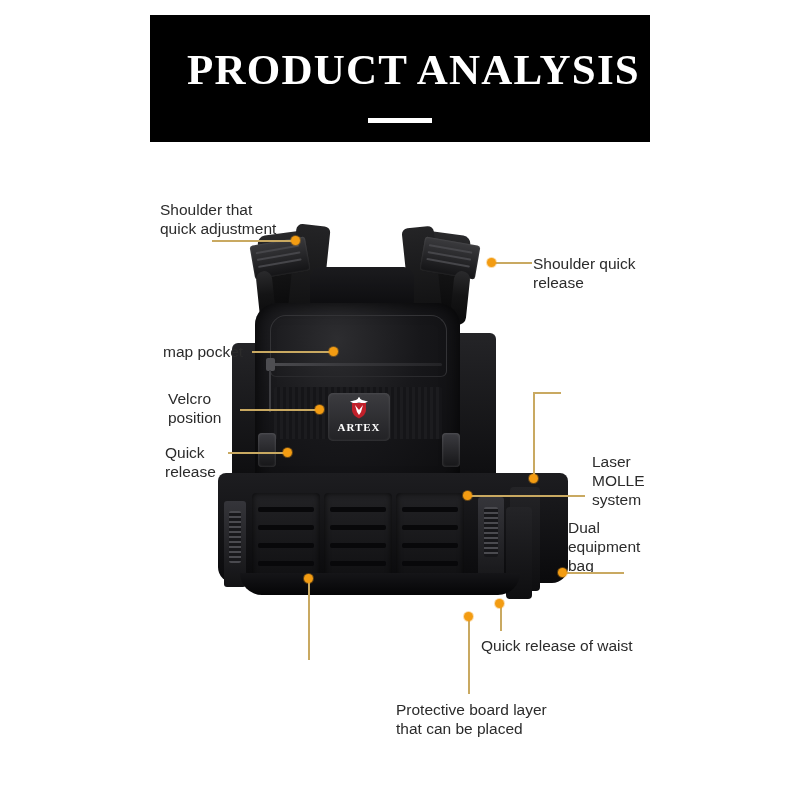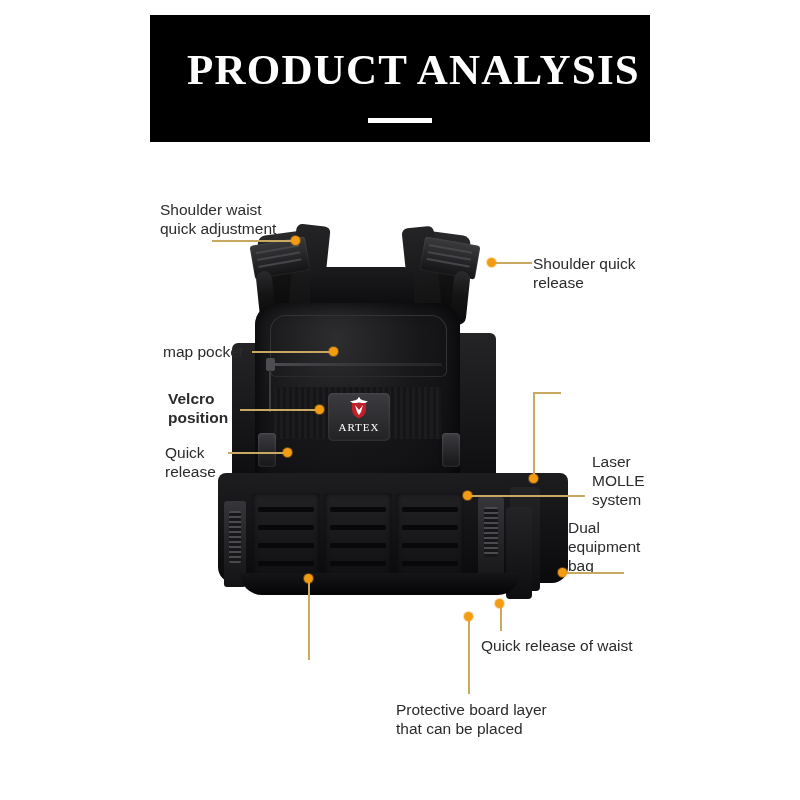--- a/index.html
+++ b/index.html
@@ -152,21 +152,21 @@
     height: 22px;
   }
   #logo-text {
     position: absolute;
     left: 0;
     top: 28px;
     width: 62px;
     text-align: center;
     color: #ffffff;
     font-family: "Liberation Serif", serif;
-    font-weight: normal;
+    font-weight: bold;
     font-size: 11px;
     letter-spacing: 1px;
   }
 
   
   .side-wing {
     background: linear-gradient(180deg, #242427 0%, #0d0d0f 100%);
     border-radius: 6px;
   }
 
@@ -319,35 +319,35 @@
     <div class="vest-part qr-buckle" style="left:278px; top:282px; width:26px; height:96px;">
       <div class="qr-comb" style="left:6px; top:10px; width:14px; height:50px;"></div>
     </div>
 
     <div class="vest-part side-pouch" style="left:310px; top:272px; width:30px; height:104px;"></div>
     <div class="vest-part side-pouch" style="left:306px; top:292px; width:26px; height:92px;"></div>
 
     <div class="vest-part" style="left:40px; top:358px; width:280px; height:22px; background:linear-gradient(180deg,#151518,#050506); border-radius:0 0 22px 22px;"></div>
   </div>
 
-  <div class="callout-label" style="left:160px; top:200px; width:190px;">Shoulder waist
+  <div class="callout-label" style="left:160px; top:200px; width:190px;">Shoulder that
 quick adjustment</div>
   <div class="leader leader-h" style="left:212px; top:240px; width:84px;"></div>
   <div class="dot" style="left:291px; top:236px;"></div>
 
   <div class="callout-label" style="left:533px; top:222px; width:180px;margin-top:32px;">Shoulder quick
 release</div>
   <div class="leader leader-h" style="left:492px; top:262px; width:40px;"></div>
   <div class="dot" style="left:487px; top:258px;"></div>
 
   <div class="callout-label" style="left:163px; top:342px; width:110px;">map pocket</div>
   <div class="leader leader-h" style="left:252px; top:351px; width:79px;"></div>
   <div class="dot" style="left:329px; top:347px;"></div>
 
-  <div class="callout-label" style="left:168px; top:389px; width:110px;font-weight:bold;">Velcro
+  <div class="callout-label" style="left:168px; top:389px; width:110px;">Velcro
 position</div>
   <div class="leader leader-h" style="left:240px; top:409px; width:78px;"></div>
   <div class="dot" style="left:315px; top:405px;"></div>
 
   <div class="callout-label" style="left:165px; top:443px; width:110px;">Quick
 release</div>
   <div class="leader leader-h" style="left:228px; top:452px; width:57px;"></div>
   <div class="dot" style="left:283px; top:448px;"></div>
 
   <div class="leader leader-h" style="left:533px; top:392px; width:28px;"></div>

